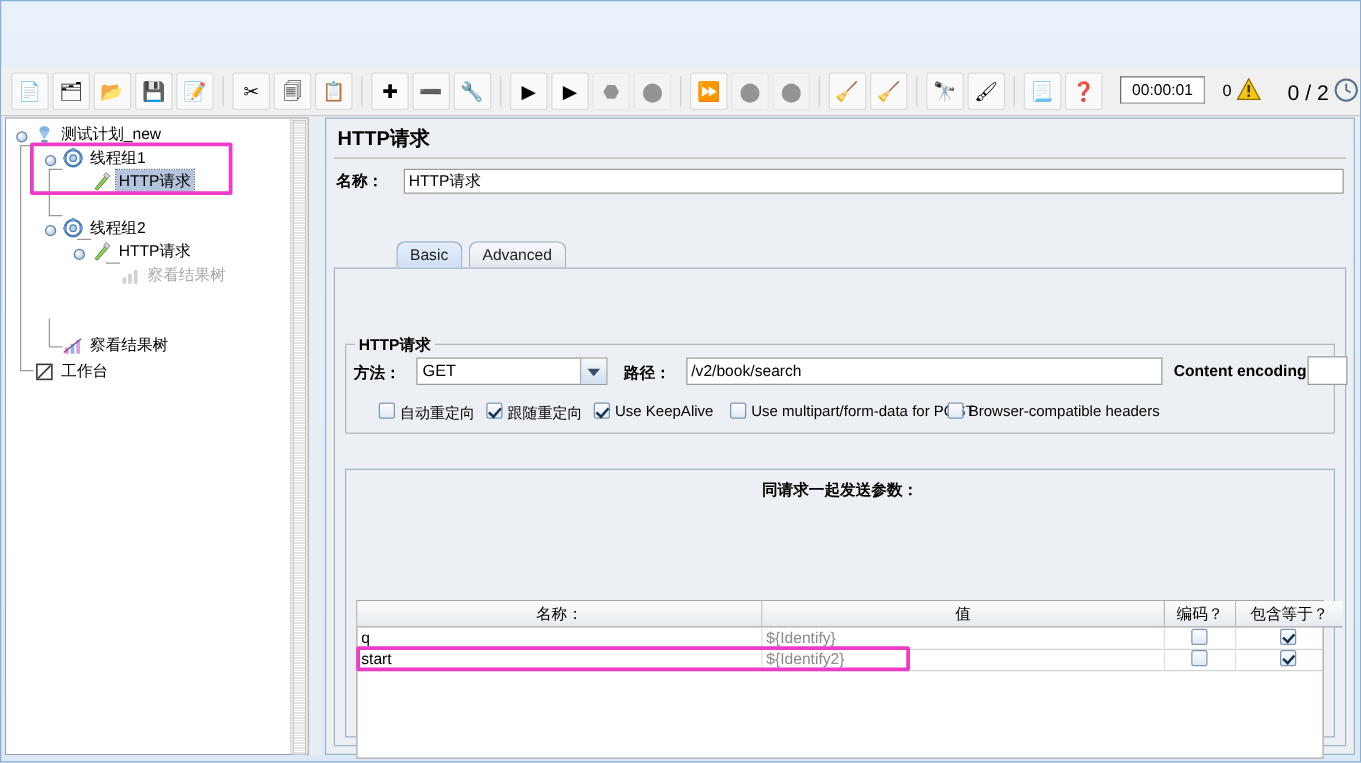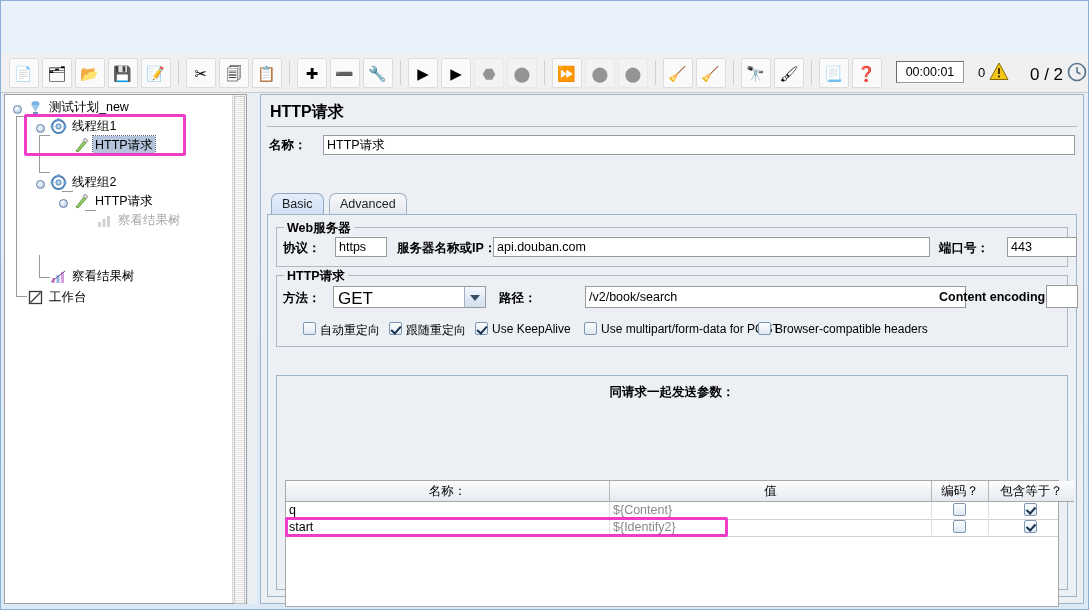--- a/index.html
+++ b/index.html
@@ -123,21 +123,21 @@
   .txtbox{
     position:absolute;background:#fff;border:1px solid #9a9a9a;box-sizing:border-box;
     height:20px;line-height:18px;font-size:12.5px;padding:0 3px;color:#000;
     font-family:"Liberation Sans",sans-serif;
   }
   #collapse-strip{
     position:absolute;left:6px;top:182px;right:6px;height:11px;
     border-bottom:1px dotted #9a9a9a;
   }
   
-  .tabbar{position:absolute;height:22px;}
+  .tabbar{position:absolute;height:22px;margin-left:46px;}
   .tab{
     position:absolute;top:0;height:21px;line-height:20px;font-size:12.5px;
     padding:0 10px;box-sizing:border-box;
     border:1px solid #9fb0c2;border-bottom:none;
     border-radius:7px 7px 0 0;
     background:linear-gradient(180deg,#f6f8fa 0%,#e4e9ef 100%);
     color:#1d1d1d;
   }
   .tab.active{
     background:linear-gradient(180deg,#e4eefb 0%,#cfe0f5 100%);
@@ -159,21 +159,21 @@
   }
   .cbx.on:after{
     content:"";position:absolute;left:3px;top:1px;width:4px;height:8px;
     border:solid #18324e;border-width:0 2px 2px 0;transform:rotate(42deg);
   }
   .cbx-label{position:absolute;font-size:12px;color:#000;white-space:nowrap;}
   
   .combo{
     position:absolute;height:22px;background:#fff;border:1px solid #9a9a9a;box-sizing:border-box;
   }
-  .combo .val{position:absolute;left:4px;top:2px;font-size:17px;}
+  .combo .val{position:absolute;left:4px;top:2px;font-size:13px;}
   .combo .arrowbtn{
     position:absolute;right:0;top:0;bottom:0;width:20px;
     background:linear-gradient(180deg,#f4f8fc,#d2dfee);border-left:1px solid #9fb0c2;
   }
   .combo .arrowbtn i{
     position:absolute;left:5px;top:8px;width:0;height:0;
     border-left:5px solid transparent;border-right:5px solid transparent;border-top:6px solid #3a4f66;
   }
   
   #ptable{position:absolute;left:8px;top:104px;right:8px;height:127px;
@@ -424,43 +424,34 @@
       <div style="position:absolute;left:11px;top:2px;width:0;height:0;border-left:4px solid transparent;border-right:4px solid transparent;border-top:5px solid #4a4a4a;"></div>
     </div>
 
     <div class="tabbar" style="left:10px;top:98px;right:6px;">
       <div class="tab active" style="left:0;">Basic</div>
       <div class="tab" style="left:58px;">Advanced</div>
     </div>
 
     <div style="position:absolute;left:6px;top:119px;right:6px;bottom:6px;border:1px solid #9fb4c8;background:#eceff3;box-sizing:border-box;">
 
-      <div class="groupbox" style="left:8px;top:12px;right:8px;height:40px;">
-        <span class="group-legend">Web服务器</span>
-        <span class="fld-label" style="left:6px;top:12px;">协议：</span>
-        <div class="txtbox" style="left:58px;top:9px;width:52px;">https</div>
-        <span class="fld-label" style="left:120px;top:12px;">服务器名称或IP：</span>
-        <div class="txtbox" style="left:216px;top:9px;width:437px;">api.douban.com</div>
-        <span class="fld-label" style="left:662px;top:12px;">端口号：</span>
-        <div class="txtbox" style="left:730px;top:9px;width:70px;">443</div>
-      </div>
 
       <div class="groupbox" style="left:8px;top:60px;right:8px;height:72px;">
         <span class="group-legend">HTTP请求</span>
 
         <span class="fld-label" style="left:6px;top:14px;">方法：</span>
         <div class="combo" style="left:56px;top:10px;width:153px;">
           <span class="val">GET</span>
           <div class="arrowbtn">
               <i></i>
             </div>
         </div>
 
         <span class="fld-label" style="left:222px;top:14px;">路径：</span>
-        <div class="txtbox" style="left:272px;top:10px;width:381px;height:22px;line-height:20px;margin-left:36px;">/v2/book/search</div>
+        <div class="txtbox" style="left:272px;top:10px;width:381px;height:22px;line-height:20px;">/v2/book/search</div>
 
         <span class="fld-label" style="left:662px;top:14px;font-weight:bold;">Content encoding:</span>
         <div class="txtbox" style="left:769px;top:9px;width:32px;height:23px;"></div>
 
         <div class="cbx" style="left:26px;top:46px;"></div>
         <span class="cbx-label" style="left:43px;top:46px;">自动重定向</span>
 
         <div class="cbx on" style="left:112px;top:46px;"></div>
         <span class="cbx-label" style="left:129px;top:46px;">跟随重定向</span>
 
@@ -481,21 +472,21 @@
 
         <div id="ptable">
 
           <div class="ph" style="left:0;width:324px;">名称：</div>
           <div class="ph" style="left:324px;width:322px;">值</div>
           <div class="ph" style="left:646px;width:57px;">编码？</div>
           <div class="ph" style="left:703px;width:85px;border-right:none;">包含等于？</div>
 
           <div class="prow" style="top:21px;">
             <div class="pcell" style="left:0;width:324px;">q</div>
-            <div class="pcell dimval" style="left:324px;width:322px;">${Content}</div>
+            <div class="pcell dimval" style="left:324px;width:322px;">${Identify}</div>
             <div class="pcell" style="left:646px;width:57px;">
               <div class="pcbx" style="left:21px;"></div>
             </div>
             <div class="pcell" style="left:703px;width:85px;border-right:none;">
               <div class="pcbx on" style="left:35px;"></div>
             </div>
           </div>
 
           <div class="prow" style="top:38px;">
             <div class="pcell" style="left:0;width:324px;">start</div>

